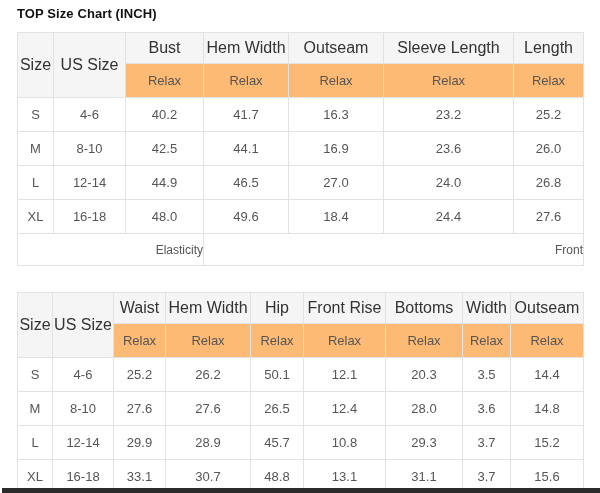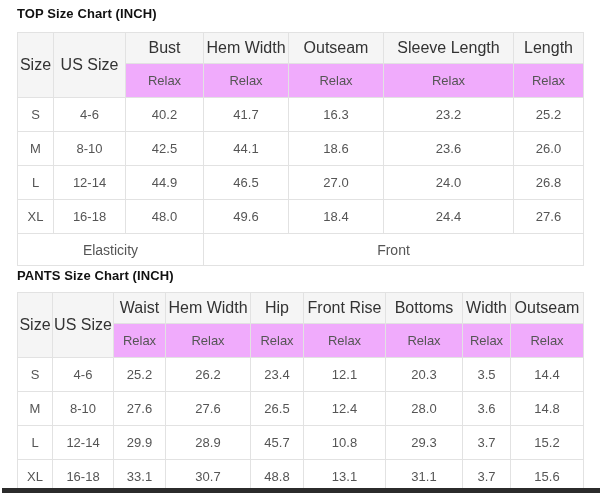--- a/index.html
+++ b/index.html
@@ -56,36 +56,37 @@
   th.corner-us {
     background: #414141;
     border: 1px solid #414141;
     color: #ffffff;
     font-size: 12px;
     font-weight: bold;
     margin-top: 16px;
   }
   tr.fit-row td {
     height: 33px;
-    background: #f0abfc;
+    background: #fdba74;
     font-size: 13px;
     font-weight: normal;
     color: #555555;
   }
   tr.data-row td {
     height: 33px;
     background: #ffffff;
     font-size: 13px;
     color: #555555;
   }
   tr.elasticity-row td {
     height: 31px;
     background: #ffffff;
-    font-size: 14px;
+    font-size: 12px;
     color: #555555;
+    text-align: right;
   }
   .bottom-bar {
     position: absolute;
     left: 2px;
     top: 488px;
     width: 598px;
     height: 5px;
     background: #2b2b2b;
   }
 </style>
@@ -130,21 +131,21 @@
         <td>41.7</td>
         <td>16.3</td>
         <td>23.2</td>
         <td>25.2</td>
       </tr>
       <tr class="data-row">
         <td>M</td>
         <td>8-10</td>
         <td>42.5</td>
         <td>44.1</td>
-        <td>18.6</td>
+        <td>16.9</td>
         <td>23.6</td>
         <td>26.0</td>
       </tr>
       <tr class="data-row">
         <td>L</td>
         <td>12-14</td>
         <td>44.9</td>
         <td>46.5</td>
         <td>27.0</td>
         <td>24.0</td>
@@ -159,21 +160,20 @@
         <td>24.4</td>
         <td>27.6</td>
       </tr>
       <tr class="elasticity-row">
         <td colspan="3">Elasticity</td>
         <td colspan="4">Front</td>
       </tr>
     </tbody>
   </table>
 
-  <div class="chart-title" id="pants-title">PANTS Size Chart (INCH)</div>
 
   <table class="size-chart" id="pants-table">
     <colgroup>
       <col style="width:35px">
         <col style="width:61px">
         <col style="width:52px">
         <col style="width:85px">
         <col style="width:53px">
         <col style="width:82px">
         <col style="width:77px">
@@ -199,21 +199,21 @@
         <td>Relax</td>
         <td>Relax</td>
         <td>Relax</td>
         <td>Relax</td>
       </tr>
       <tr class="data-row">
         <td>S</td>
         <td>4-6</td>
         <td>25.2</td>
         <td>26.2</td>
-        <td>23.4</td>
+        <td>50.1</td>
         <td>12.1</td>
         <td>20.3</td>
         <td>3.5</td>
         <td>14.4</td>
       </tr>
       <tr class="data-row">
         <td>M</td>
         <td>8-10</td>
         <td>27.6</td>
         <td>27.6</td>

